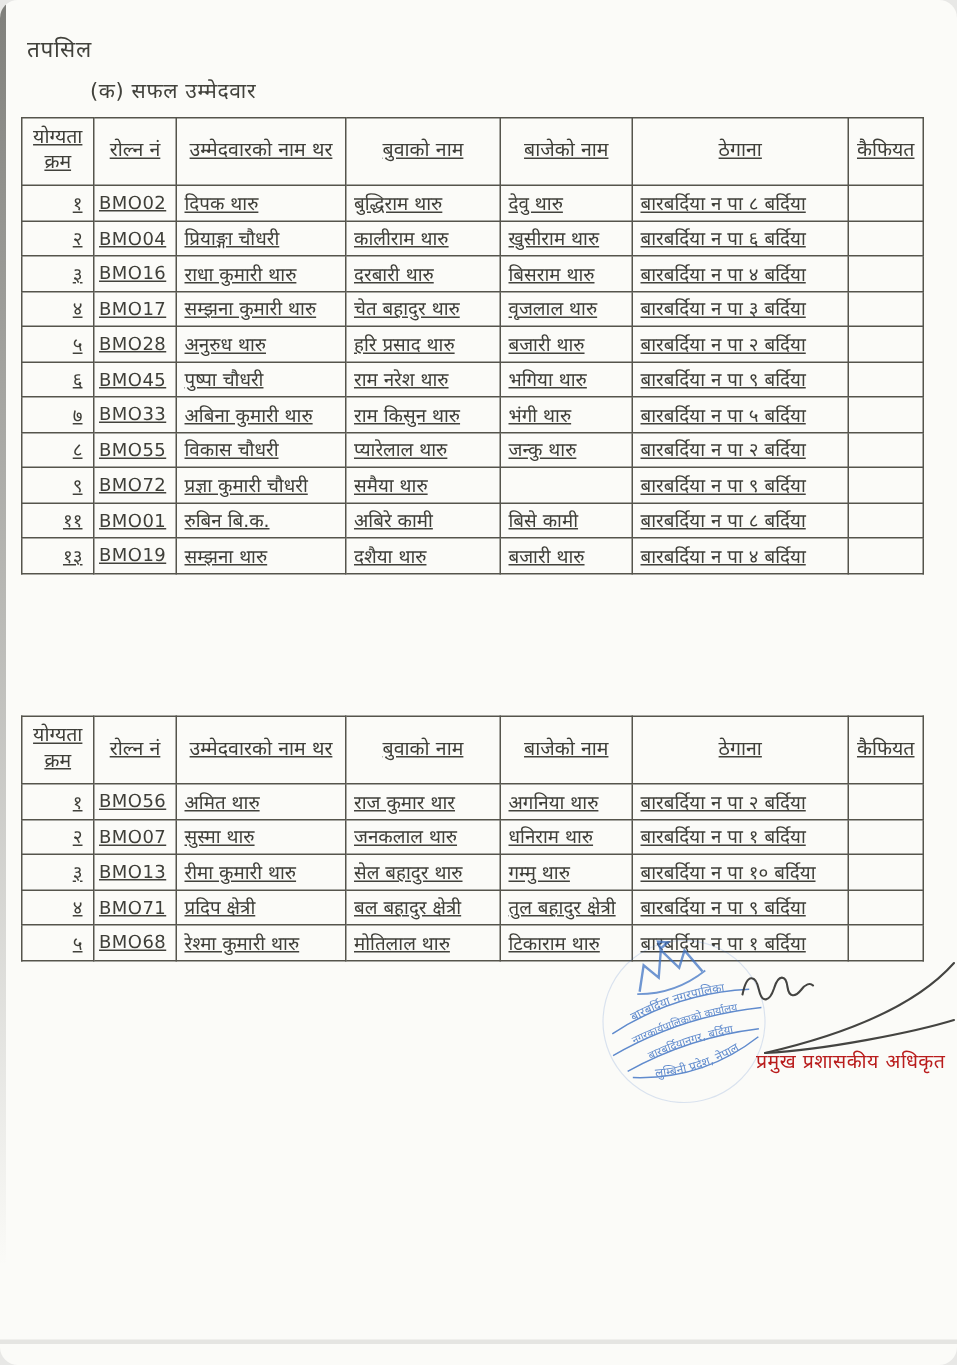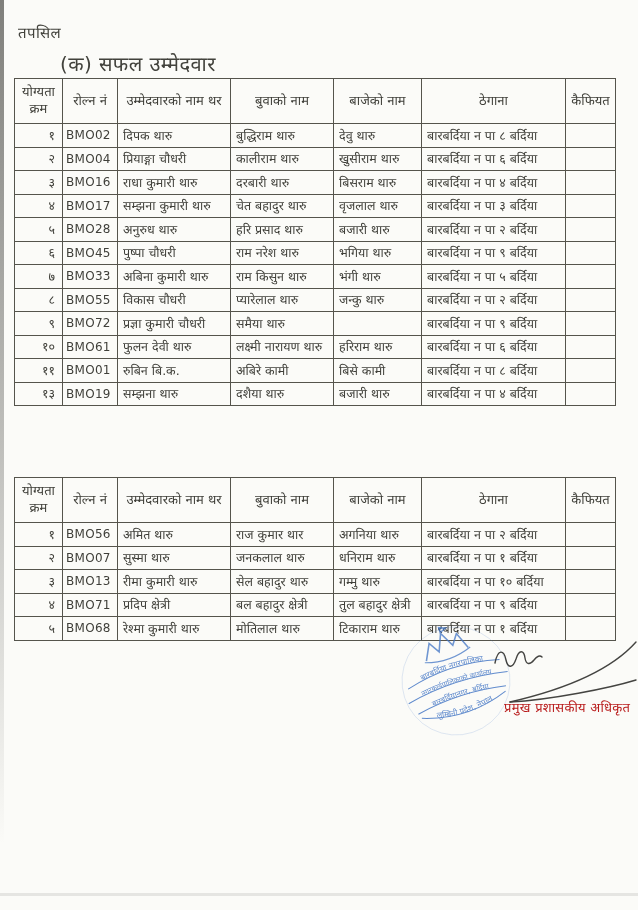--- a/index.html
+++ b/index.html
@@ -4,44 +4,46 @@
 <style>
   html,body{margin:0;padding:0;background:#e8e8e6;}
   .page{
     position:relative;
     width:638px;height:910px;
     margin:0 auto;
     background:#fbfbf8;
     overflow:hidden;
     font-family:"DejaVu Sans","Liberation Sans",sans-serif;
     color:#42423c;
+    border-radius:12px;
   }
   .scan-edge{
     position:absolute;left:0;top:0;width:4px;height:845px;
     background:linear-gradient(to bottom,rgba(45,45,40,.60),rgba(45,45,40,.28) 55%,rgba(45,45,40,0));
   }
   .scan-bottom{
     position:absolute;left:0;top:893px;width:100%;height:3px;
     background:rgba(120,120,112,.16);
   }
   .doc-title{
     position:absolute;left:18px;top:22px;
     font-size:15px;letter-spacing:.5px;
   }
   .sec-heading{
     position:absolute;left:60px;
-    font-size:20px;letter-spacing:.4px;
+    font-size:14px;letter-spacing:.4px;
   }
   #secA-heading{top:50px;}
   #secB-heading{top:458px;}
   table.cand{
     position:absolute;left:14px;
     border-collapse:collapse;table-layout:fixed;
     width:601px;
     background:transparent;
+    text-decoration:underline;
   }
   #tableA{top:78px;}
   #tableB{top:477px;}
   table.cand th{
     border:1px solid #55544c;
     font-weight:normal;font-size:13px;
     height:44px;text-align:center;vertical-align:middle;
     padding:0 2px;line-height:1.3;color:#3f3f39;
   }
   table.cand td{
@@ -166,29 +168,20 @@
           <td class="c5">बारबर्दिया न पा २ बर्दिया</td>
           <td class="c6"></td>
         </tr>
         <tr>
           <td class="c0">९</td>
           <td class="c1">BMO72</td>
           <td class="c2">प्रज्ञा कुमारी चौधरी</td>
           <td class="c3">समैया थारु</td>
           <td class="c4"></td>
           <td class="c5">बारबर्दिया न पा ९ बर्दिया</td>
-          <td class="c6"></td>
-        </tr>
-        <tr>
-          <td class="c0">१०</td>
-          <td class="c1">BMO61</td>
-          <td class="c2">फुलन देवी थारु</td>
-          <td class="c3">लक्ष्मी नारायण थारु</td>
-          <td class="c4">हरिराम थारु</td>
-          <td class="c5">बारबर्दिया न पा ६ बर्दिया</td>
           <td class="c6"></td>
         </tr>
         <tr>
           <td class="c0">११</td>
           <td class="c1">BMO01</td>
           <td class="c2">रुबिन बि.क.</td>
           <td class="c3">अबिरे कामी</td>
           <td class="c4">बिसे कामी</td>
           <td class="c5">बारबर्दिया न पा ८ बर्दिया</td>
           <td class="c6"></td>

